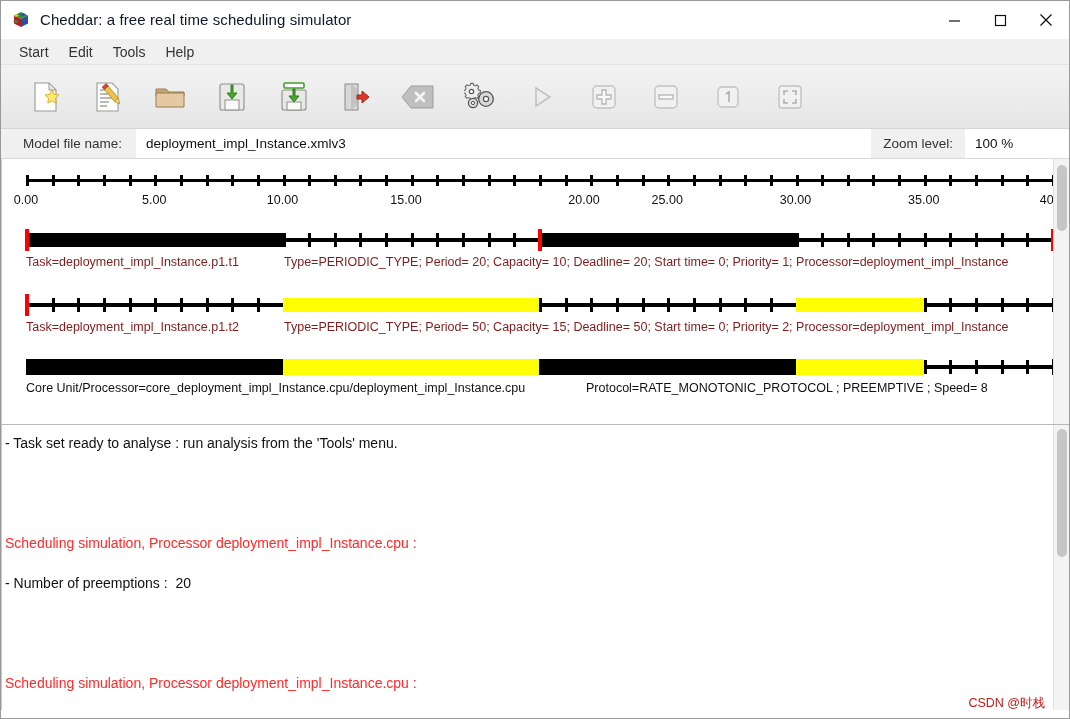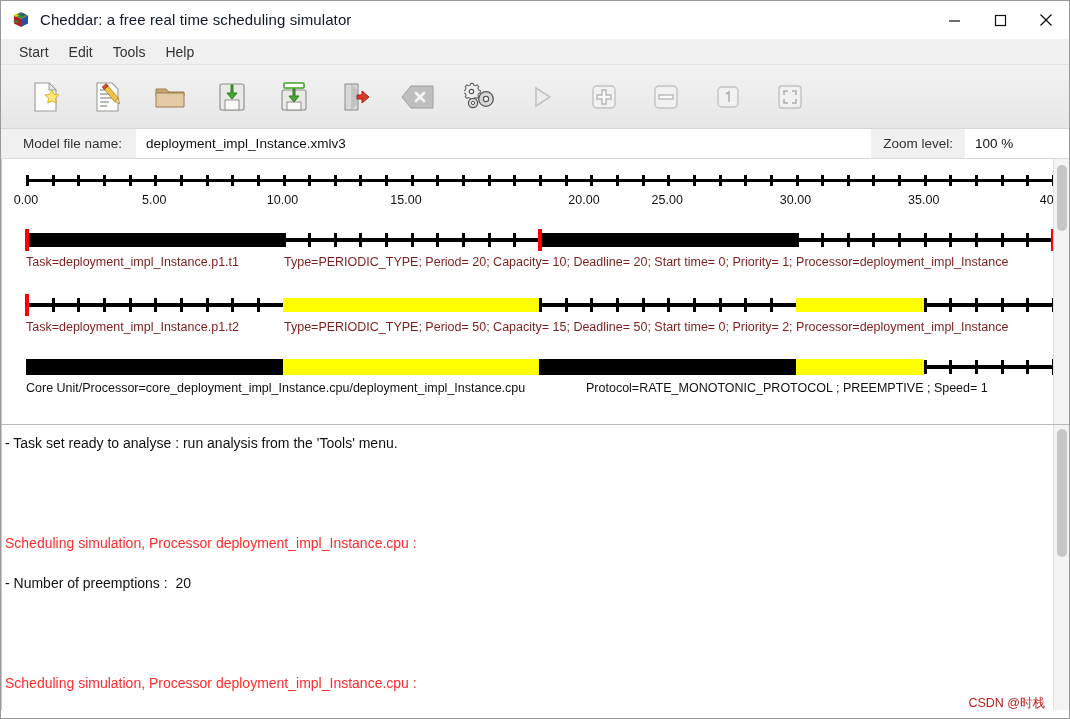--- a/index.html
+++ b/index.html
@@ -752,21 +752,21 @@
             </div>
           <div id="p-segs">
               <div class="proc-seg black" style="left: 0px; width: 256.5px;"></div>
               <div class="proc-seg yellow" style="left: 256.5px; width: 256.5px;"></div>
               <div class="proc-seg black" style="left: 513px; width: 256.5px;"></div>
               <div class="proc-seg yellow" style="left: 769.5px; width: 128.25px;"></div>
               <div class="proc-seg black" style="left: 1026px; width: 12.825px;"></div>
             </div>
         </div>
         <div class="proc-caption">
-          <span class="cap-seg" style="width:560px">Core Unit/Processor=core_deployment_impl_Instance.cpu/deployment_impl_Instance.cpu</span><span class="cap-seg">Protocol=RATE_MONOTONIC_PROTOCOL ; PREEMPTIVE ; Speed= 1</span>
+          <span class="cap-seg" style="width:560px">Core Unit/Processor=core_deployment_impl_Instance.cpu/deployment_impl_Instance.cpu</span><span class="cap-seg">Protocol=RATE_MONOTONIC_PROTOCOL ; PREEMPTIVE ; Speed= 8</span>
         </div>
       </div>
 
     </div>
     <div class="vscroll">
       <div class="thumb"></div>
     </div>
   </div>
 
   <div class="logpane">

